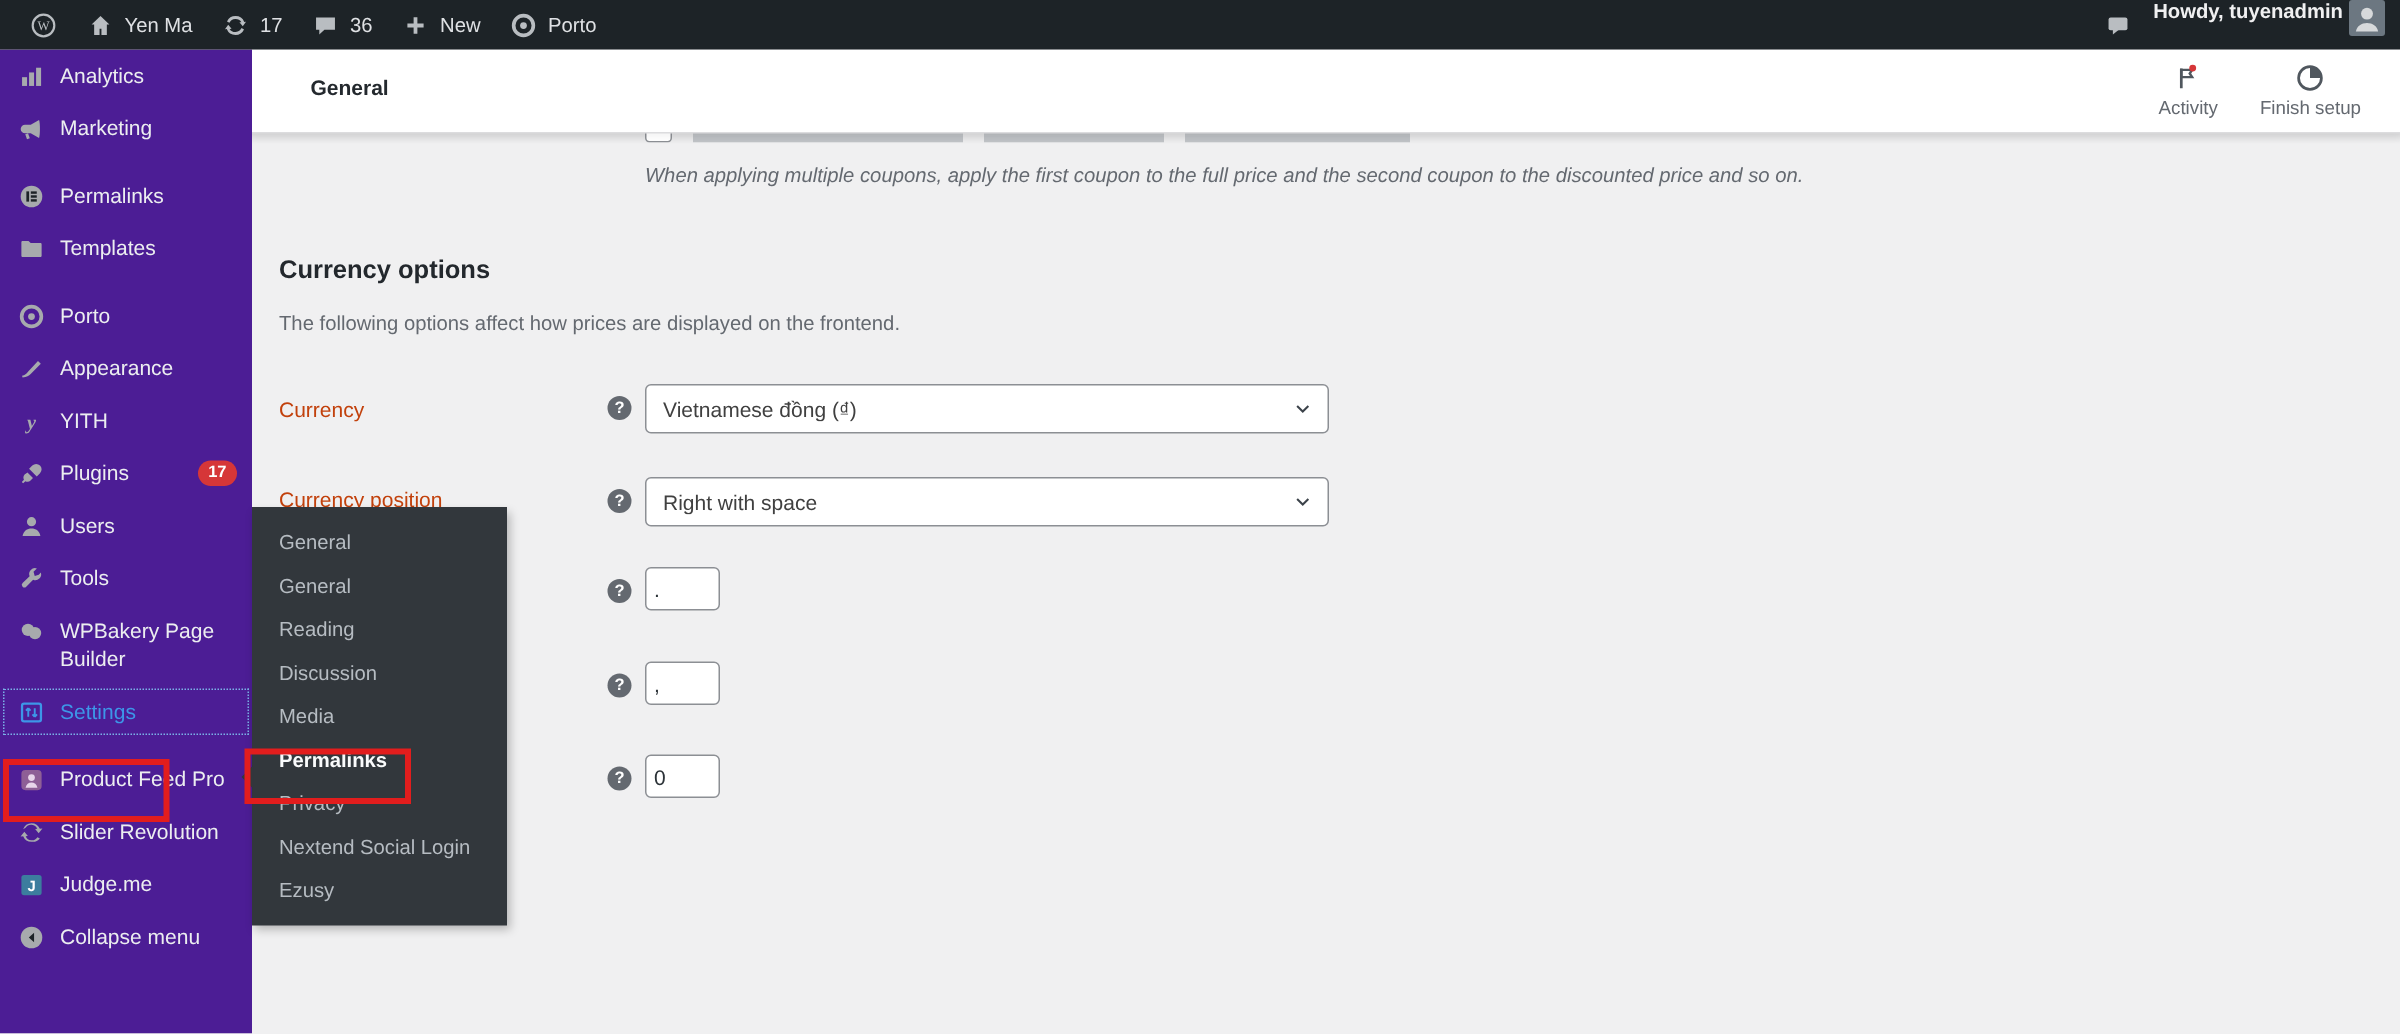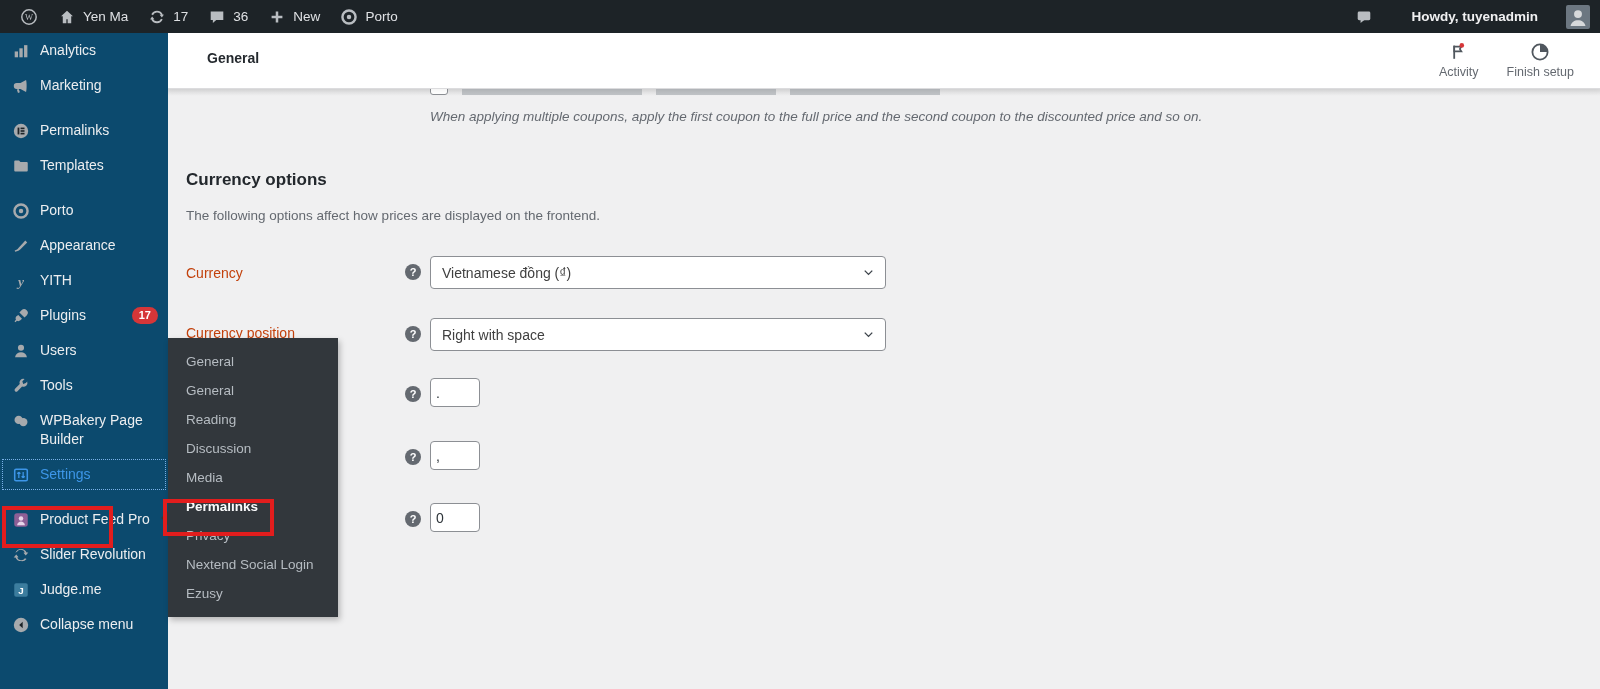--- a/index.html
+++ b/index.html
@@ -8,25 +8,25 @@
     background:#f0f0f1;font-family:"Liberation Sans",sans-serif;
     -webkit-font-smoothing:antialiased;
   }
   
   #adminbar{position:absolute;top:0;left:0;right:0;height:33px;background:#1d2327;
     display:flex;align-items:center;justify-content:space-between;z-index:60;padding:0 10px;}
   #ab-left{display:flex;align-items:center;height:100%;}
   .ab-item{display:flex;align-items:center;gap:7px;padding:0 10px;height:100%;
     color:#dfe1e4;font-size:13.5px;cursor:pointer;}
   .ab-item svg{color:#b9bdc1;}
-  #ab-right{display:flex;align-items:center;gap:28px;height:100%;}
+  #ab-right{display:flex;align-items:flex-start;gap:4px;height:100%;}
   .ab-howdy{color:#f0f0f1;font-size:13.5px;font-weight:600;cursor:pointer;}
   .ab-avatar{width:24px;height:24px;overflow:hidden;border-radius:2px;cursor:pointer;display:block;}
   
-  #sidebar{position:absolute;top:33px;left:0;width:168px;bottom:0;background:#0c4a6e;z-index:40;}
+  #sidebar{position:absolute;top:33px;left:0;width:168px;bottom:0;background:#4c1d95;z-index:40;}
   .side-item{display:flex;align-items:flex-start;gap:10px;padding:8px 10px 8px 12px;
     font-size:14px;line-height:19px;color:#eceef0;cursor:pointer;}
   .side-item svg{flex:none;color:#a7aaad;margin-top:1px;}
   .side-sep{height:10px;}
   .side-label{flex:1;}
   .badge{background:#d63638;color:#fff;border-radius:10px;font-size:11px;font-weight:bold;
     padding:1px 7px;line-height:15px;align-self:center;}
   .side-item.active{color:#3d96e8;outline:1px dotted #7ab1e8;outline-offset:-3px;}
   .side-item.active svg{color:#3d96e8;}
   

